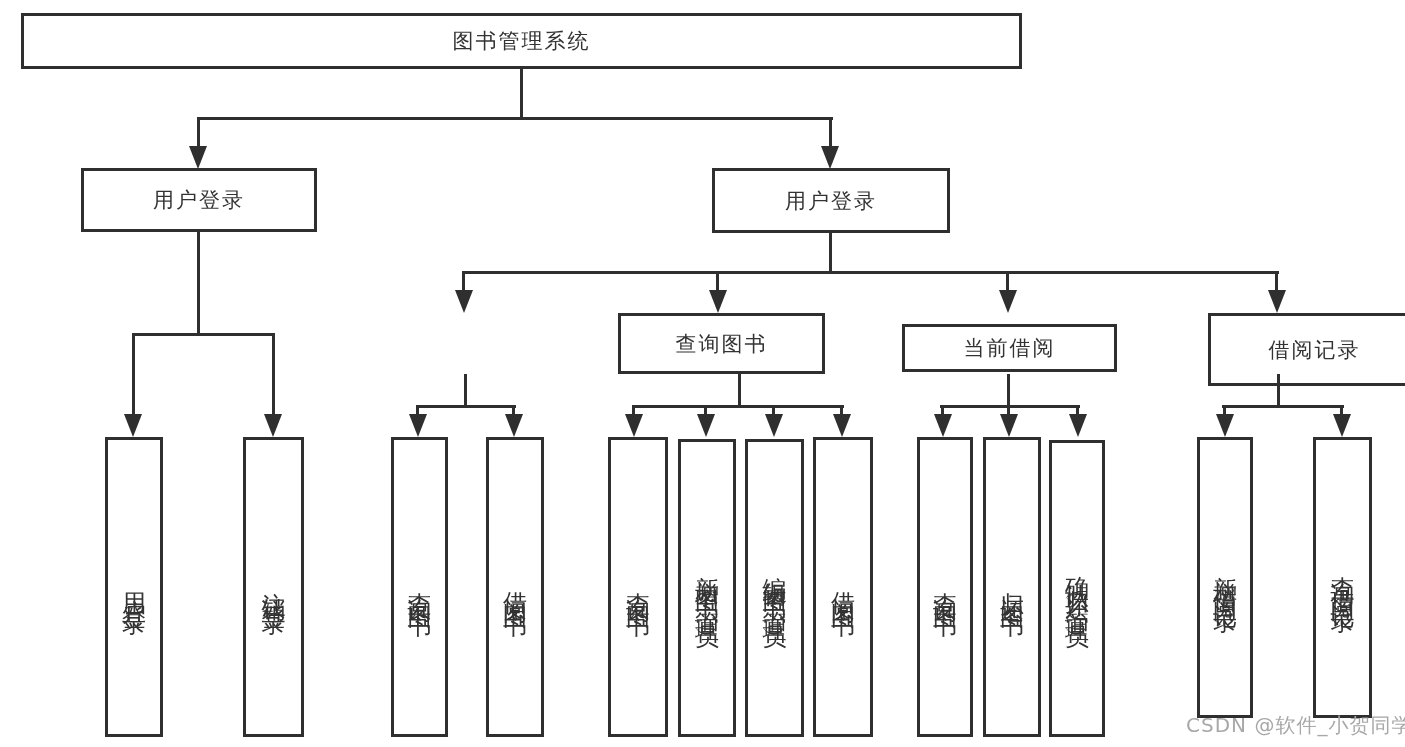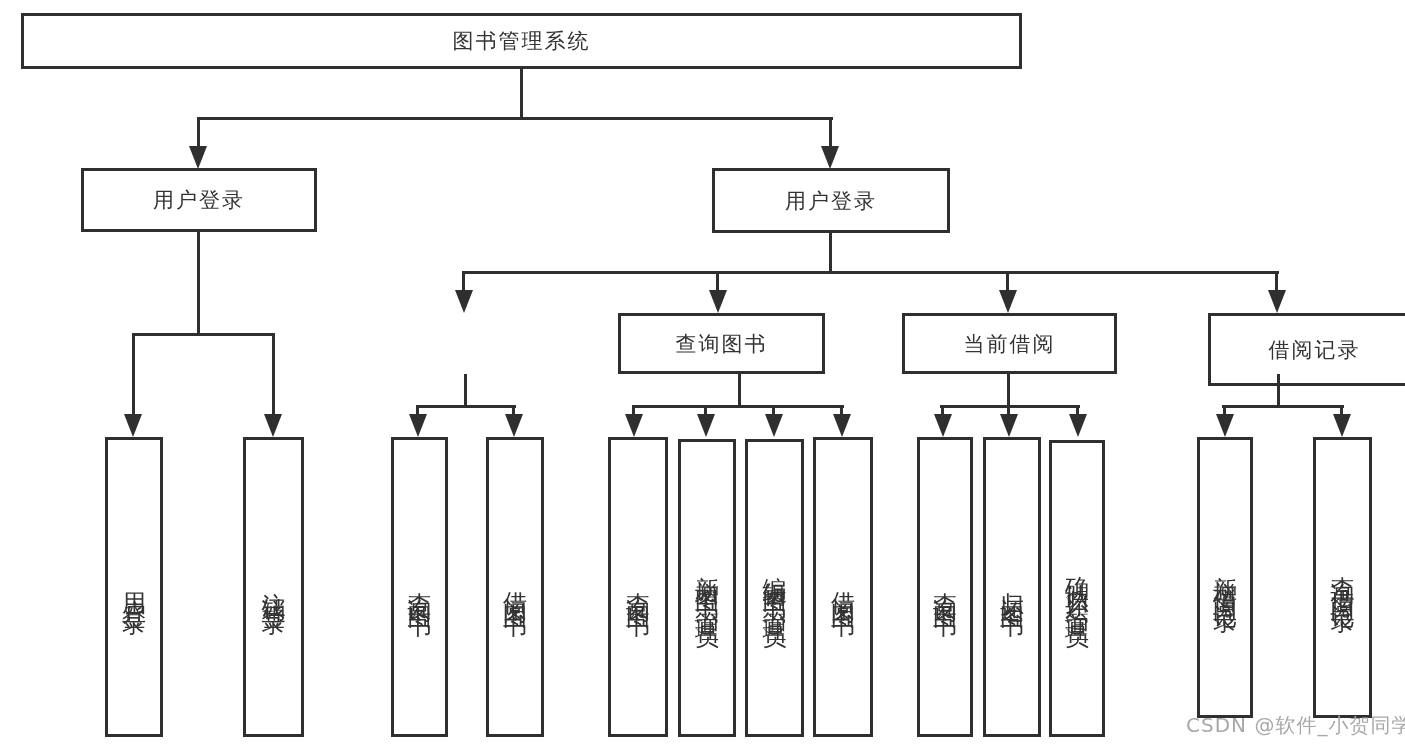--- a/index.html
+++ b/index.html
@@ -68,21 +68,21 @@
   <div class="node h-node" style="left:81px;top:168px;width:236px;height:64px">
     <span>用户登录</span>
   </div>
   <div class="node h-node" style="left:712px;top:168px;width:238px;height:65px">
     <span>用户登录</span>
   </div>
 
   <div class="node h-node" style="left:618px;top:313px;width:207px;height:61px">
     <span>查询图书</span>
   </div>
-  <div class="node h-node" style="left:902px;top:313px;width:215px;height:61px">
+  <div class="node h-node" style="left:902px;top:324px;width:215px;height:48px">
     <span>当前借阅</span>
   </div>
   <div class="node h-node" style="left:1208px;top:313px;width:213px;height:73px">
     <span>借阅记录</span>
   </div>
 
   <div class="node v-node" style="left:105px;top:437px;width:58px;height:300px">
     <span>用户登录</span>
   </div>
   <div class="node v-node" style="left:243px;top:437px;width:61px;height:300px">

